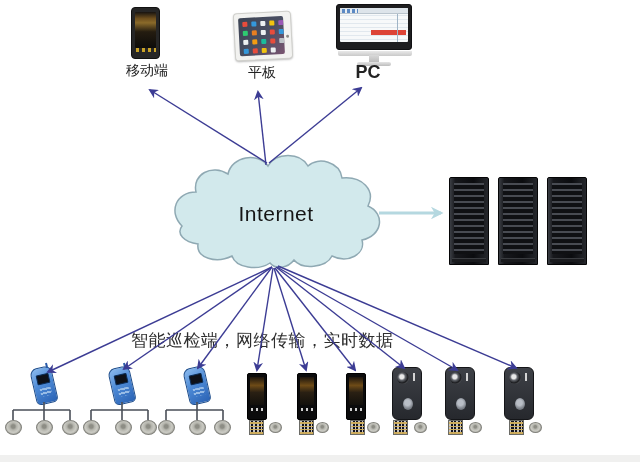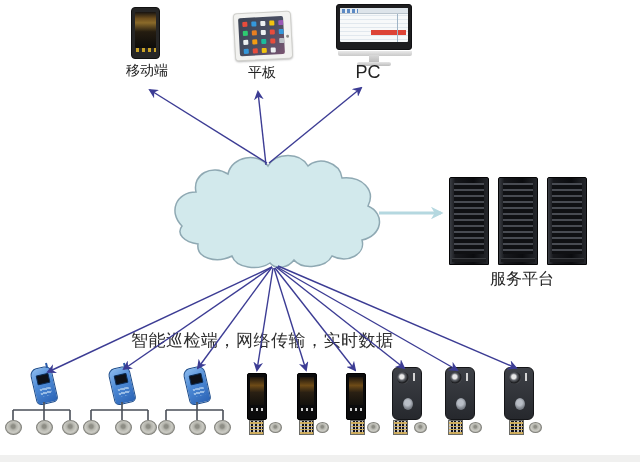--- a/index.html
+++ b/index.html
@@ -125,20 +125,21 @@
          C 362 176, 376 190, 368 206
          C 386 214, 382 236, 362 240
          C 366 254, 348 264, 332 256
          C 326 268, 302 270, 294 260
          C 288 268, 276 270, 270 263
          C 258 271, 236 268, 232 256
          C 216 264, 196 258, 198 244
          C 184 242, 176 234, 182 226 Z" fill="#d2e9ec"></path>
   </svg>
 
+  <div class="txt internet-label">Internet</div>
 
   <div class="txt caption cap-bottom">智能巡检端，网络传输，实时数据</div>
 
   <div class="device phone-top">
     <div class="scr"></div>
     <div class="icons"></div>
   </div>
   <div class="txt dev-label" style="left:119px;top:62px;width:56px;">移动端</div>
 
   <div class="device tablet">
@@ -155,35 +156,34 @@
         <div class="toolbar"></div>
         <div class="tb-btn"></div>
         <div class="redbar"></div>
         <div class="vline"></div>
       </div>
       <div class="chin"></div>
     </div>
     <div class="stand"></div>
     <div class="base"></div>
   </div>
-  <div class="txt dev-label" style="left:344px;top:62px;width:48px;font-size:18px;">PC</div>
+  <div class="txt dev-label" style="left:344px;top:62px;width:48px;font-size:18px;font-weight:bold;">PC</div>
 
   <div class="device rack" style="left:449px;top:177px;">
     <div class="slots"></div>
     <div class="foot"></div>
   </div>
   <div class="device rack" style="left:498px;top:177px;">
     <div class="slots"></div>
     <div class="foot"></div>
   </div>
   <div class="device rack" style="left:547px;top:177px;">
     <div class="slots"></div>
     <div class="foot"></div>
   </div>
-  <div class="txt dev-label" style="left:484px;top:269px;width:76px;font-size:16px;">服务平台</div>
 
   <div class="device reader" style="left:33px;top:367px;">
     <div class="scr"></div>
     <div class="key"></div>
     <div class="ant"></div>
   </div>
   <div class="device reader" style="left:111px;top:367px;">
     <div class="scr"></div>
     <div class="key"></div>
     <div class="ant"></div>

